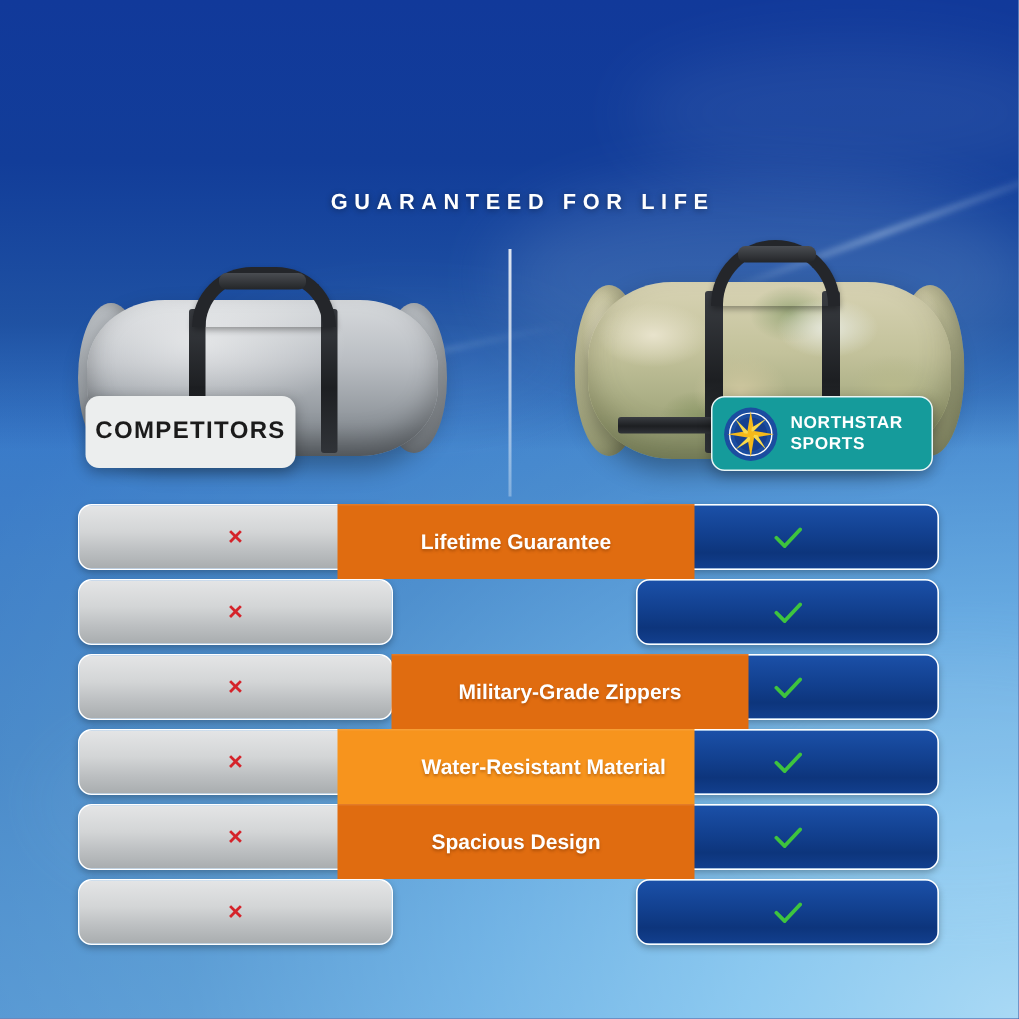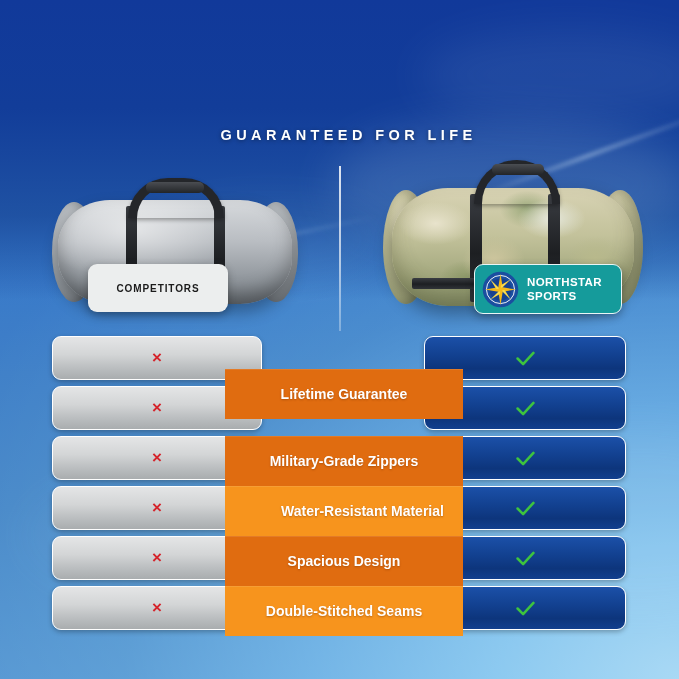--- a/index.html
+++ b/index.html
@@ -144,26 +144,26 @@
     background:
       radial-gradient(40% 40% at 40% 30%, #e2ddc0 0%, rgba(226,221,192,0) 70%),
       linear-gradient(135deg, #cfcaa6 0%, #aeb088 55%, #8d9369 100%);
     box-shadow: inset -4px 0 9px rgba(0,0,0,0.20);
   }
   .ce-left  { left: 1px; }
   .ce-right { right: 1px; }
 
   
   .label-competitors {
-    position: absolute; left: 88px; top: 264px;
+    position: absolute; left: 57px; top: 264px;
     width: 140px; height: 48px;
     background: #eceeee;
     border-radius: 9px;
     display: flex; align-items: center; justify-content: center;
-    font-size: 10px; font-weight: bold; letter-spacing: 0.9px;
+    font-size: 16px; font-weight: bold; letter-spacing: 0.9px;
     color: #1b1b1b;
     box-shadow: 0 3px 9px rgba(0,0,0,0.30);
   }
   .label-northstar {
     position: absolute; left: 474px; top: 264px;
     width: 148px; height: 50px;
     background: #159b9b;
     border: 1.5px solid #e9f6f6;
     border-radius: 9px;
     display: flex; align-items: center; gap: 8px;
@@ -341,21 +341,20 @@
           <span class="mark-x">×</span>
         </div>
       <div class="pill pill-right">
           <svg class="mark-check" viewBox="0 0 24 18">
             <path d="M2 9 L9 16 L22 2" fill="none" stroke="#3ec43e" stroke-width="3.2" stroke-linecap="round" stroke-linejoin="round"></path>
           </svg>
         </div>
     </div>
 
     <div class="band">
-      <div class="band-row dark" style="top:0px;margin-top:33px;">Lifetime Guarantee</div>
-      <div class="band-row dark" style="top:100px;">Military-Grade Zippers</div>
+      <div class="band-row dark" style="top:0px;">Lifetime Guarantee</div>
+      <div class="band-row dark" style="top:100px;margin-left:36px;">Military-Grade Zippers</div>
       <div class="band-row light" style="top:150px;padding-left:37px;">Water-Resistant Material</div>
       <div class="band-row dark" style="top:200px;">Spacious Design</div>
-      <div class="band-row light" style="top:250px;">Double-Stitched Seams</div>
     </div>
 
   </div>
 </div>
 
 </body></html>

